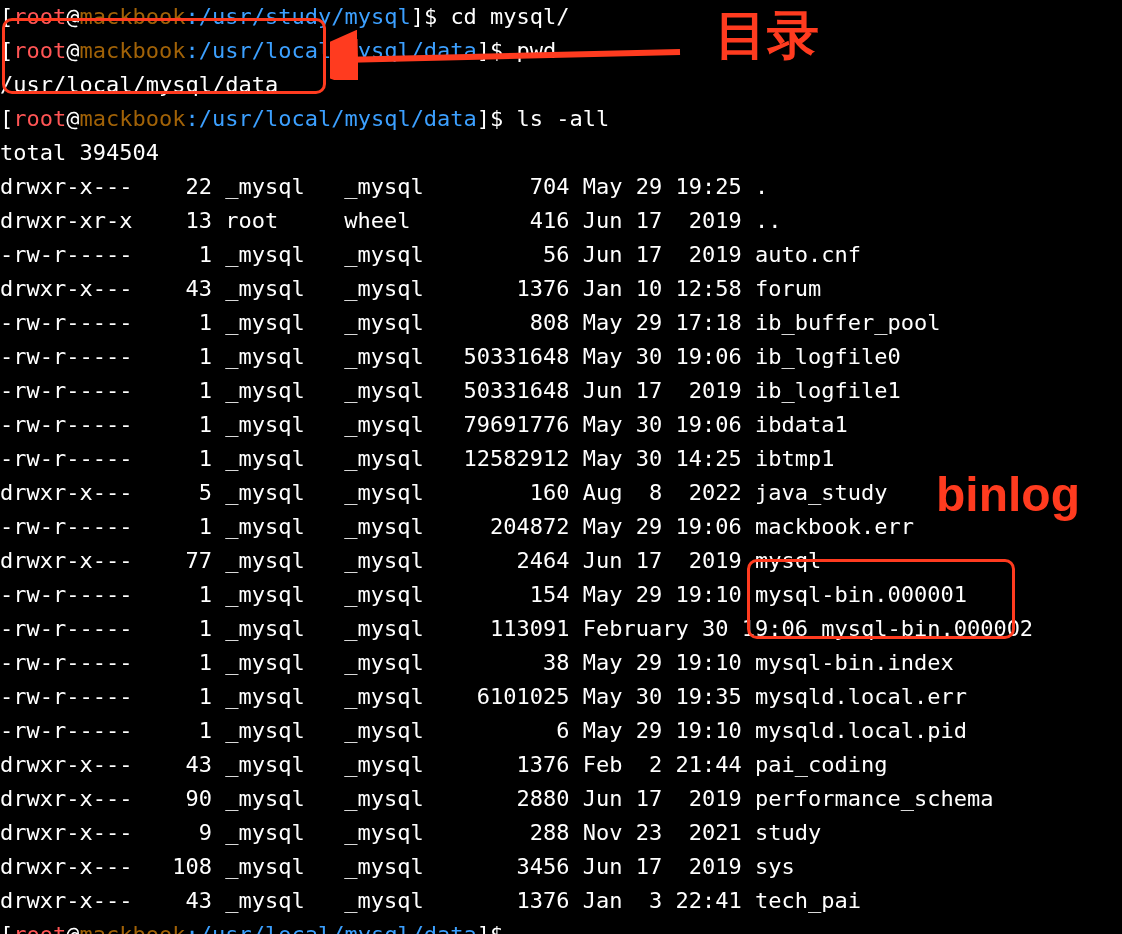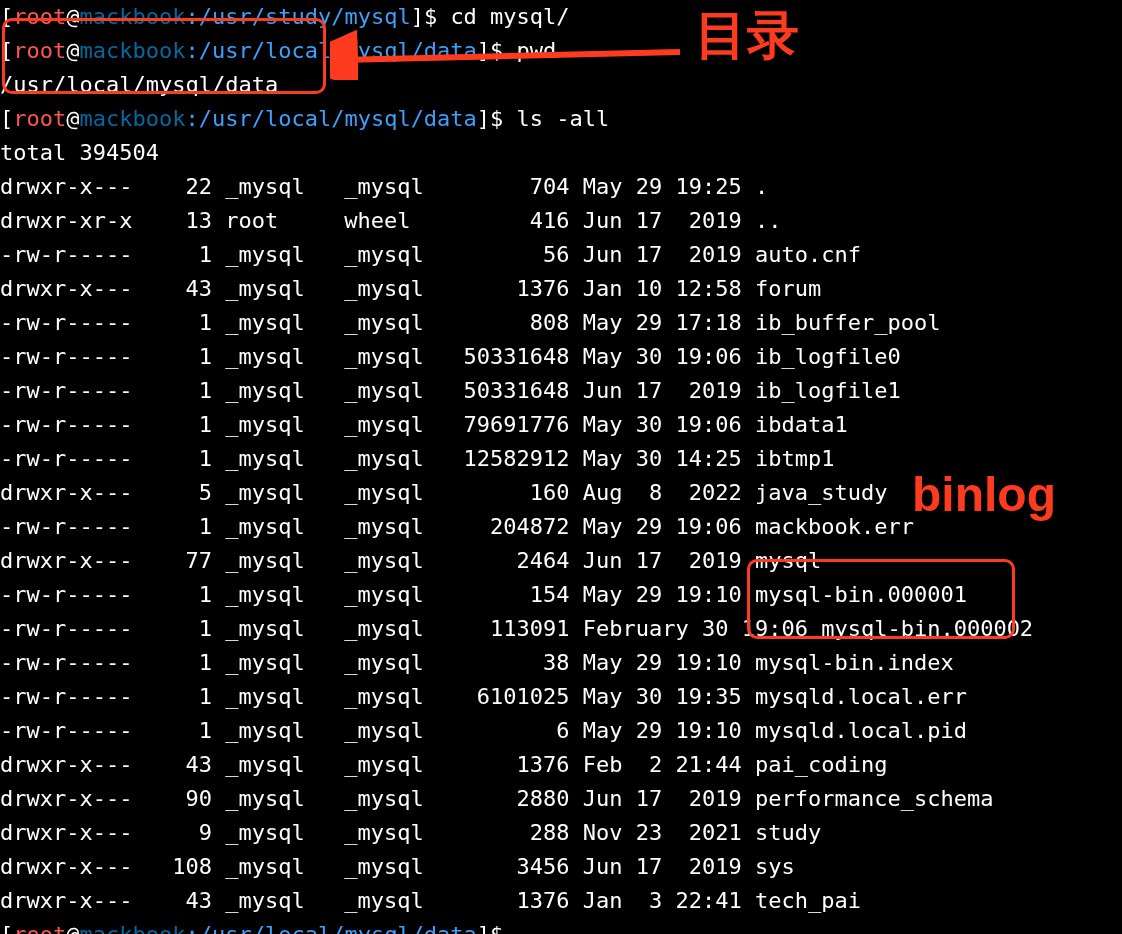--- a/index.html
+++ b/index.html
@@ -13,21 +13,21 @@
     width: 1122px;
     height: 934px;
     overflow: hidden;
     position: relative;
   }
   .term {
     white-space: pre;
   }
   .user { color: #ff5555; }
   .at { color: #fff; }
-  .host { color: #0369a1; }
+  .host { color: #a16207; }
   .path { color: #3ca0ff; }
   .br { color: #fff; }
   .cmd { color: #fff; }
   .prompt-dollar { color: #fff; }
   .annot {
     position: absolute;
     color: #ff3b1f;
     font-weight: 600;
     font-family: "PingFang SC","Hiragino Sans GB","Microsoft YaHei",sans-serif;
   }
@@ -68,26 +68,26 @@
 <span>-rw-r-----     1 _mysql   _mysql          6 May 29 19:10 mysqld.local.pid</span>
 <span>drwxr-x---    43 _mysql   _mysql       1376 Feb  2 21:44 pai_coding</span>
 <span>drwxr-x---    90 _mysql   _mysql       2880 Jun 17  2019 performance_schema</span>
 <span>drwxr-x---     9 _mysql   _mysql        288 Nov 23  2021 study</span>
 <span>drwxr-x---   108 _mysql   _mysql       3456 Jun 17  2019 sys</span>
 <span>drwxr-x---    43 _mysql   _mysql       1376 Jan  3 22:41 tech_pai</span>
 <span class="br">[</span><span class="user">root</span><span class="at">@</span><span class="host">mackbook</span><span class="path">:</span><span class="path">/usr/local/mysql/data</span><span class="br">]</span><span class="prompt-dollar">$</span> </div>
 
 <div class="box" style="left:2px; top:18px; width:318px; height:70px;"></div>
 
-<div class="annot" style="left:695px; top:18px; font-size:52px;">目录</div>
+<div class="annot" style="left:715px; top:18px; font-size:52px;">目录</div>
 
 <svg class="arrow" style="left:330px; top:30px;" width="360" height="50">
   <defs>
     <marker id="ah" markerWidth="14" markerHeight="14" refX="3" refY="5" orient="auto">
       <polygon points="0,0 12,5 0,10" fill="#ff3b1f"></polygon>
     </marker>
   </defs>
   <line x1="350" y1="22" x2="10" y2="30" stroke="#ff3b1f" stroke-width="6" marker-end="url(#ah)"></line>
 </svg>
 
-<div class="annot" style="left:912px; top:478px; font-size:48px;">binlog</div>
+<div class="annot" style="left:936px; top:478px; font-size:48px;">binlog</div>
 
 <div class="box" style="left:747px; top:559px; width:262px; height:74px;"></div>
 
 </body></html>

